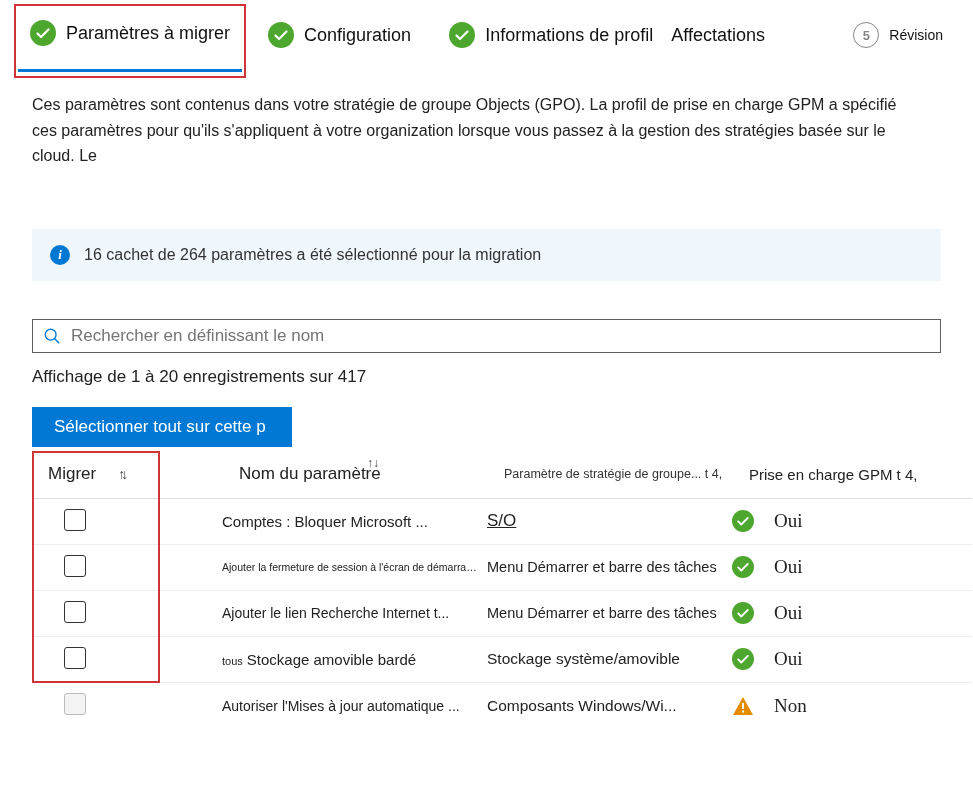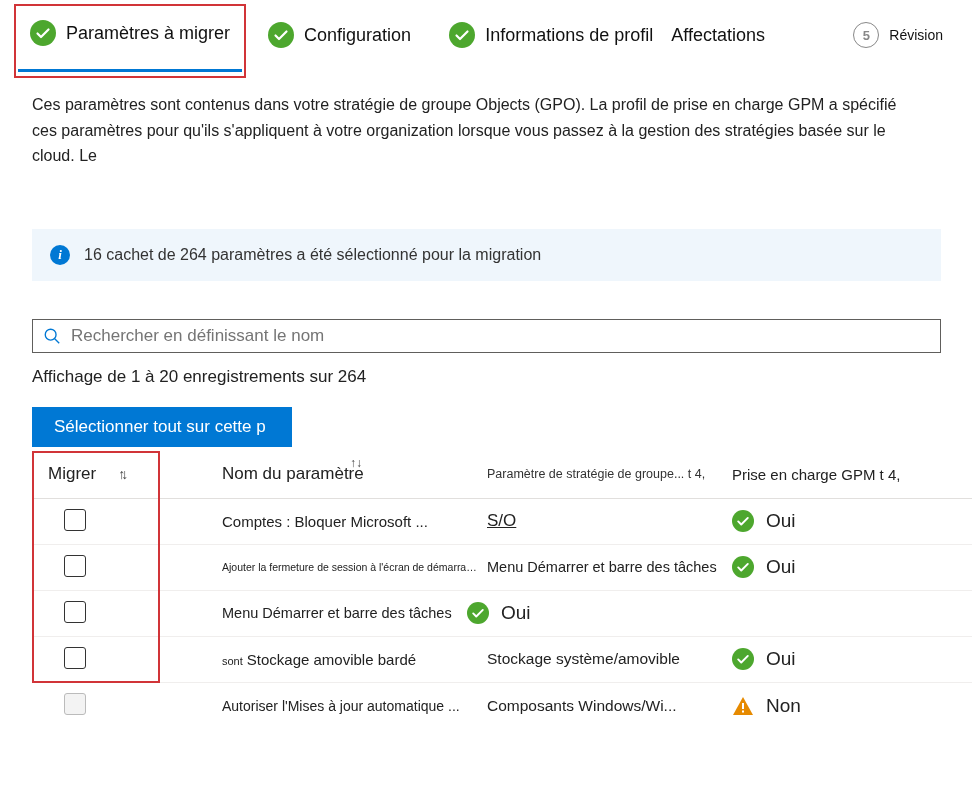--- a/index.html
+++ b/index.html
@@ -143,21 +143,21 @@
       margin: 4px 0 0 32px;
       width: 940px;
     }
     .table-header {
       display: flex;
       align-items: center;
       height: 48px;
       border-bottom: 1px solid #e1dfdd;
       gap: 0;
     }
-    .col-migrer { width: 190px; padding-left: 16px; display: flex; align-items: center; gap: 22px; }
+    .col-migrer { width: 207px; padding-left: 16px; display: flex; align-items: center; gap: 22px; }
     .col-nom { width: 265px; padding-left: 0; }
     .col-param { width: 245px; padding-left: 0; }
     .col-gpm { flex: 1; padding-left: 0; }
     .th {
       font-size: 17px;
       color: #222;
       position: relative;
       display: flex;
       align-items: center;
     }
@@ -167,21 +167,21 @@
       align-items: center;
       height: 46px;
       border-bottom: 1px solid #f0eeed;
     }
     .cell-migrer { width: 190px; padding-left: 32px; }
     .cell-nom { width: 265px; font-size: 15px; color: #222; white-space: nowrap; overflow: hidden; text-overflow: ellipsis; padding-right: 10px; }
     .cell-nom-small { font-size: 10.5px; }
     .cell-nom-with-prefix { font-size: 15px; }
     .cell-nom-with-prefix .prefix { font-size: 11px; margin-right: 4px; }
     .cell-param { width: 245px; font-size: 14.5px; color: #222; white-space: nowrap; overflow: hidden; text-overflow: ellipsis; padding-right: 10px; }
-    .cell-gpm { flex: 1; font-size: 19px; color: #222; display: flex; align-items: center; gap: 12px; }
+    .cell-gpm { flex: 1; font-size: 19px; color: #222; display: flex; align-items: center; gap: 20px; font-family: Liberation Serif, serif; }
     .checkbox {
       width: 22px;
       height: 22px;
       border: 1.5px solid #333;
       border-radius: 3px;
       display: inline-block;
       cursor: pointer;
       background: #fff;
     }
     .checkbox-disabled {
@@ -279,21 +279,21 @@
 </div>
 
 <div class="search-box">
   <svg viewBox="0 0 20 20">
       <circle cx="8.5" cy="8.5" r="6" stroke="#0078d4" stroke-width="1.5" fill="none"></circle>
       <line x1="13" y1="13" x2="18" y2="18" stroke="#0078d4" stroke-width="1.5"></line>
     </svg>
   <input class="search-input" type="text" placeholder="Rechercher en définissant le nom" style="">
 </div>
 
-<div class="records-label">Affichage de 1 à 20 enregistrements sur 264</div>
+<div class="records-label">Affichage de 1 à 20 enregistrements sur 417</div>
 
 <button class="select-all-btn">Sélectionner tout sur cette p</button>
 
 <div class="table-wrap table-pos-rel">
   <div class="table-header">
     <div class="col-migrer th">
       <span>Migrer</span>
       <span class="sort-arrows">↑↓</span>
     </div>
     <div class="col-nom th">
@@ -337,37 +337,38 @@
           </svg>
         </span>
       <span>Oui</span>
     </div>
   </div>
 
   <div class="table-row">
     <div class="cell-migrer">
       <span class="checkbox"></span>
     </div>
+    <div class="cell-nom" style="font-size:14px;">Ajouter le lien Recherche Internet t...</div>
     <div class="cell-param">Menu Démarrer et barre des tâches</div>
     <div class="cell-gpm">
       <span class="status-check">
           <svg viewBox="0 0 16 16">
             <path d="M13.5 4.5 6 12 2.5 8.5" stroke="#fff" stroke-width="2.2" fill="none" stroke-linecap="round" stroke-linejoin="round"></path>
           </svg>
         </span>
       <span>Oui</span>
     </div>
   </div>
 
   <div class="table-row">
     <div class="cell-migrer">
       <span class="checkbox"></span>
     </div>
     <div class="cell-nom cell-nom-with-prefix">
-      <span class="prefix">sont</span><span>Stockage amovible bardé</span>
+      <span class="prefix">tous</span><span>Stockage amovible bardé</span>
     </div>
     <div class="cell-param" style="font-size:15.5px;">Stockage système/amovible</div>
     <div class="cell-gpm">
       <span class="status-check">
           <svg viewBox="0 0 16 16">
             <path d="M13.5 4.5 6 12 2.5 8.5" stroke="#fff" stroke-width="2.2" fill="none" stroke-linecap="round" stroke-linejoin="round"></path>
           </svg>
         </span>
       <span>Oui</span>
     </div>

